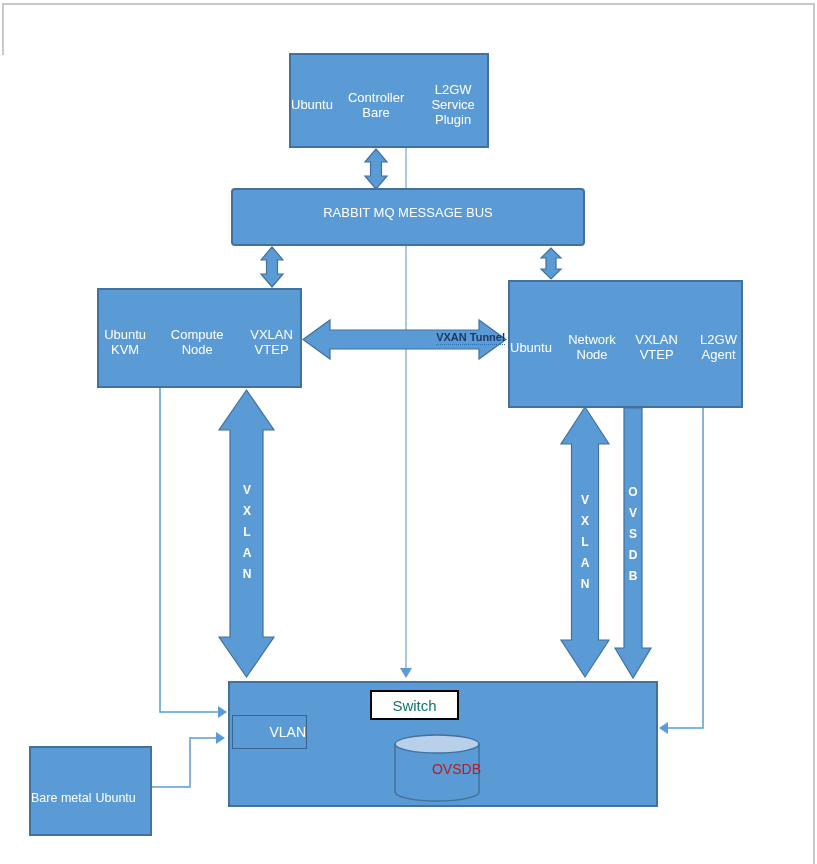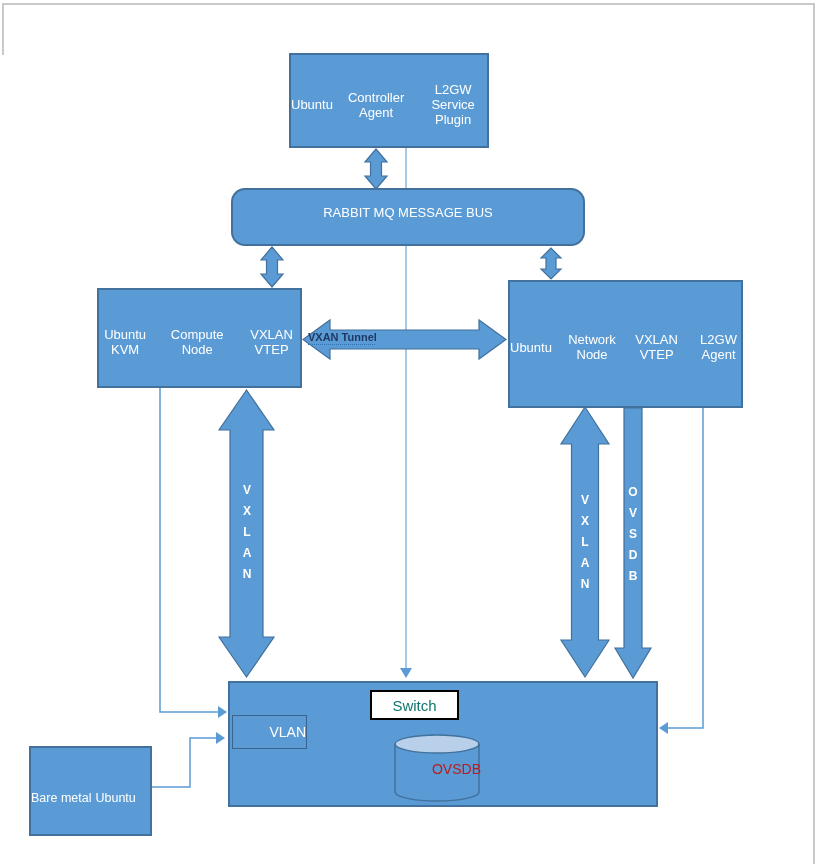--- a/index.html
+++ b/index.html
@@ -22,21 +22,21 @@
     flex-direction: row;
     align-items: center;
     text-align: center;
     font-size: 13px;
   }
   .node .bline { line-height: 15px; }
   .rounded-bus {
     position: absolute;
     background: #5B9BD5;
     border: 2px solid #41719C;
-    border-radius: 14px;
+    border-radius: 4px;
     color: #ffffff;
     font-size: 13px;
     text-align: center;
   }
   .arrow-svg { position: absolute; overflow: visible; }
   .stacked-label {
     position: absolute;
     width: 14px;
     color: #ffffff;
     font-size: 12px;
@@ -44,21 +44,21 @@
     text-align: center;
     line-height: 21px;
     white-space: normal;
     word-break: break-word;
   }
   .tunnel-label {
     position: absolute;
     left: 308px;
     top: 331px;
     width: 197px;
-    text-align: left;
+    text-align: right;
     color: #1F3864;
     font-size: 11px;
     font-weight: 600;
     text-decoration: underline dotted #2E74B5;
     text-underline-offset: 3px;
   }
   .switch-label-box {
     position: absolute;
     left: 370px;
     top: 690px;
@@ -114,21 +114,21 @@
 
     <path d="M 152 787 H 190 V 738 H 216" stroke="#5B9BD5" stroke-width="1.5" fill="none"></path>
     <polygon points="216,732 216,744 225,738" fill="#5B9BD5"></polygon>
 
     <path d="M 703 408 V 728 H 668" stroke="#5B9BD5" stroke-width="1.5" fill="none"></path>
     <polygon points="668,722 668,734 659,728" fill="#5B9BD5"></polygon>
   </svg>
 
   <div class="node" style="left:289px; top:53px; width:200px; height:95px; padding-top:8px; gap:15px;">
     <div class="bline">Ubuntu</div>
-    <div class="bline">Controller Agent</div>
+    <div class="bline">Controller Bare</div>
     <div class="bline">L2GW Service Plugin</div>
   </div>
 
   <svg class="arrow-svg" style="left:360px; top:149px;" width="32" height="40" viewBox="0 0 32 40">
     <polygon points="16,0 5,13 10.5,13 10.5,27 5,27 16,40 27,27 21.5,27 21.5,13 27,13" fill="#5B9BD5" stroke="#41719C" stroke-width="1.2"></polygon>
   </svg>
 
   <div class="rounded-bus" style="left:231px; top:188px; width:354px; height:58px; padding-top:15px;">
     <span>RABBIT MQ MESSAGE BUS</span>
   </div>

